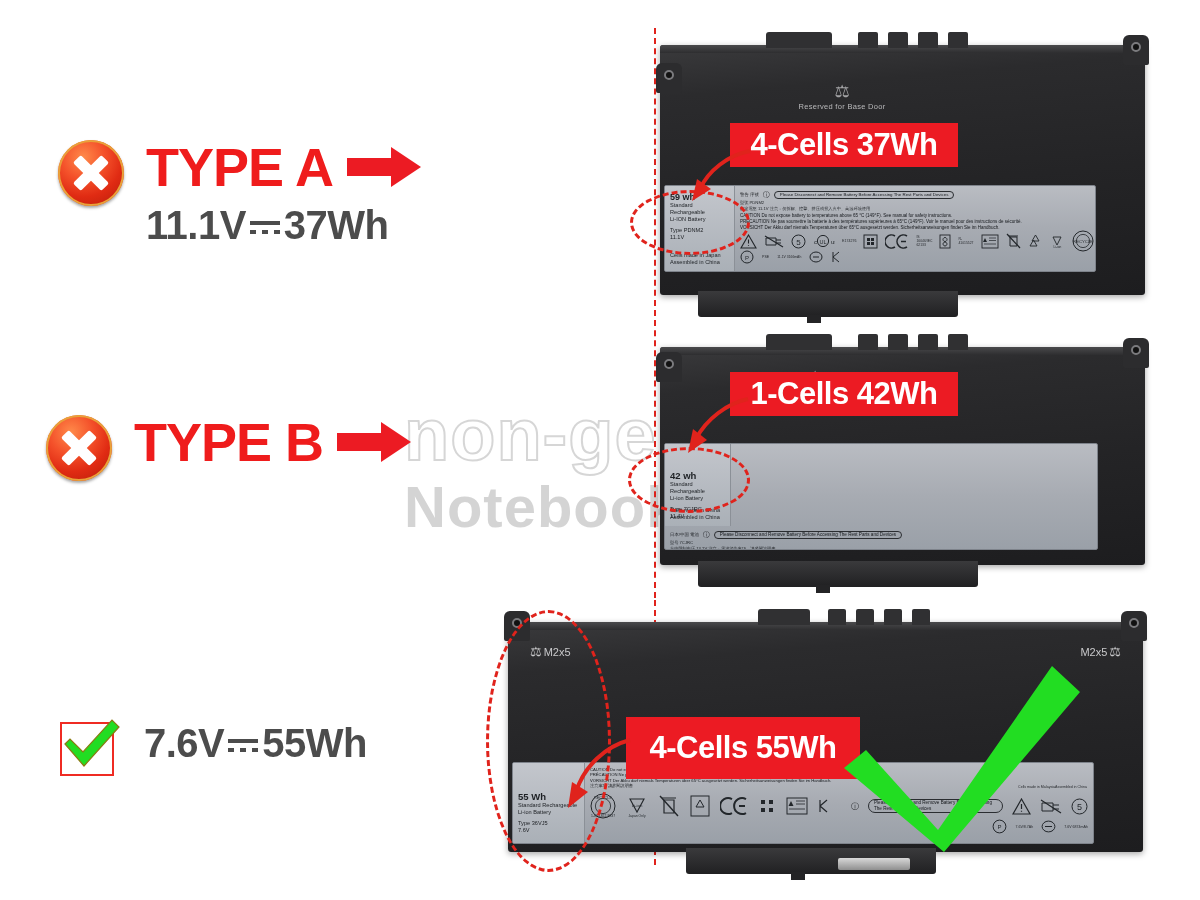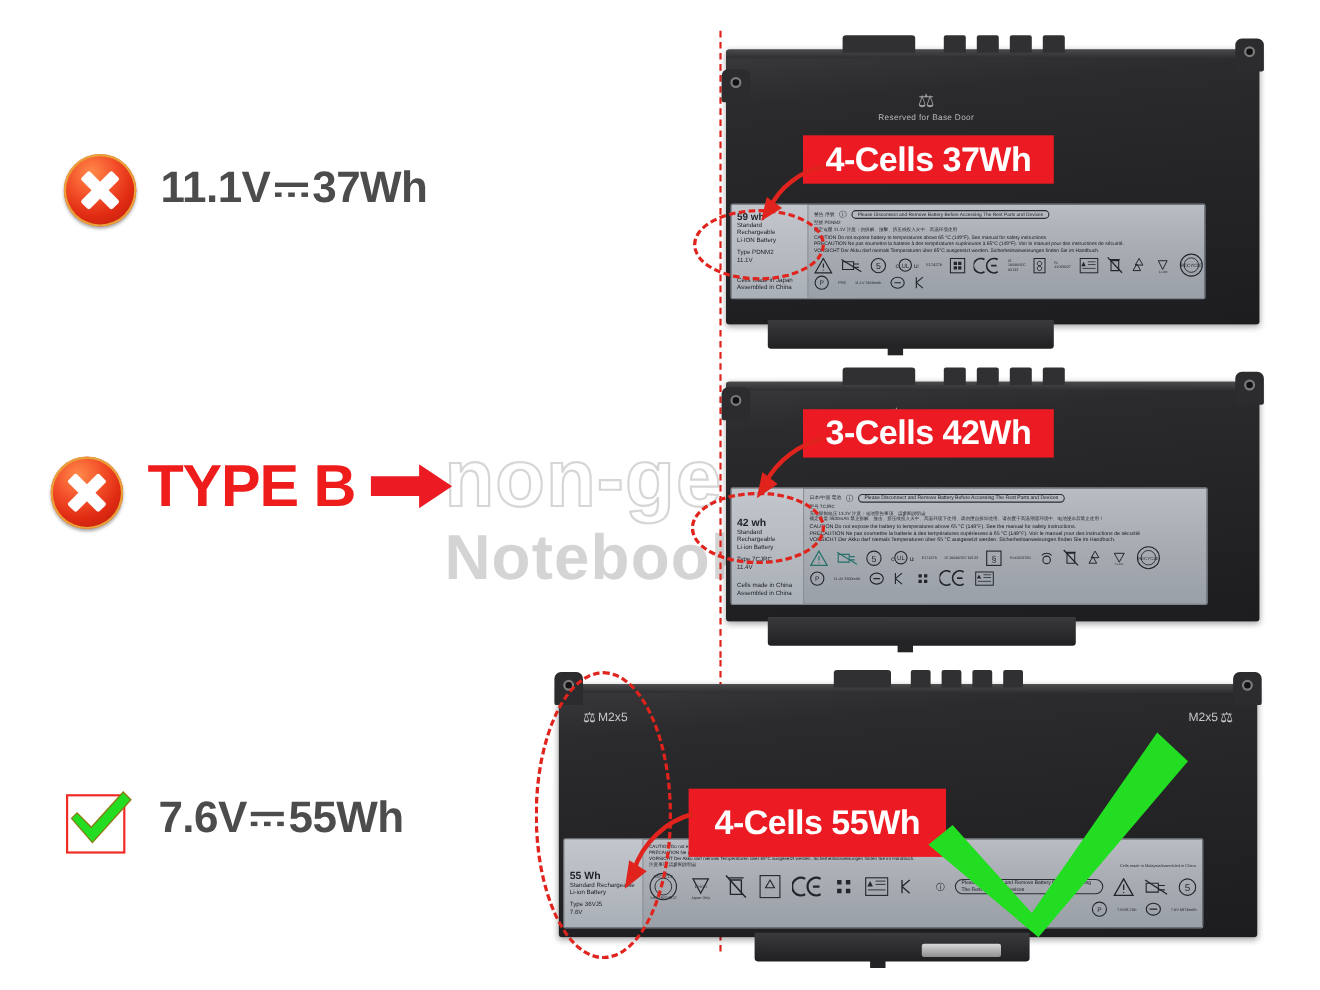--- a/index.html
+++ b/index.html
@@ -166,20 +166,28 @@
     <div class="l1">non-genuine</div>
     <div class="l2"><span>NotebookAkku</span><span class="dot">.</span><span class="at">at</span></div>
   </div>
 
   <div class="vline" style="left:654px;top:28px;height:570px;"></div>
   <div class="vline" style="left:654px;top:600px;height:265px;"></div>
 
   <div class="type-block" style="left:58px;top:140px;">
     <div class="badge cross"></div>
     <div class="type-text">
+      <div class="type-title">
+        <span class="word">TYPE A</span>
+        <span class="arrow">
+          <svg viewBox="0 0 74 40" width="74" height="40">
+              <path d="M0 11 H44 V0 L74 20 L44 40 V29 H0 Z" fill="#ec1b23"></path>
+            </svg>
+        </span>
+      </div>
       <div class="type-spec">
         <span>11.1V</span><span class="dcsym"><i class="l1"></i><i class="l2"></i><i class="l3"></i><i class="l4"></i></span><span>37Wh</span>
       </div>
     </div>
   </div>
 
   <div class="type-block" style="left:46px;top:415px;">
     <div class="badge cross"></div>
     <div class="type-text">
       <div class="type-title">
@@ -376,21 +384,21 @@
     <div class="tab" style="left:198px;width:20px;"></div>
     <div class="tab" style="left:228px;width:20px;"></div>
     <div class="tab" style="left:258px;width:20px;"></div>
     <div class="tab" style="left:288px;width:20px;"></div>
     <div class="foot" style="left:38px;width:280px;"></div>
 
     <div class="basedoor" style="left:140px;top:22px;width:30px;">
       <div class="glyph">⚖</div>
     </div>
 
-    <div class="plate" style="left:4px;top:96px;width:432px;height:105px;">
+    <div class="plate" style="left:4px;top:96px;width:432px;height:105px;flex-direction:column;">
       <div class="plate-left" style="width:66px;font-size:5.6px;">
         <div class="wh" style="font-size:9.5px;margin-top:20px;">42 wh</div>
         <div class="ln">Standard Rechargeable</div>
         <div class="ln">Li-ion Battery</div>
         <div class="ln" style="margin-top:4px;">Type 7CJRC</div>
         <div class="ln">11.4V</div>
         <div class="origin">
           <div>Cells made in China</div>
           <div>Assembled in China</div>
         </div>
@@ -509,21 +517,21 @@
               <svg width="18" height="14" viewBox="0 0 18 14">
                 <rect x="1" y="1" width="16" height="12" fill="none" stroke="#14181c" stroke-width=".9"></rect>
                 <path d="M4 3.5 L6 7 H2 Z" fill="#14181c"></path>
                 <path d="M8 3.5 h7 M8 6 h7 M3 9.5 h12" stroke="#14181c" stroke-width=".7"></path>
               </svg>
             </span>
         </div>
       </div>
     </div>
 
-    <div class="callout" style="left:70px;top:25px;width:228px;height:44px;font-size:31px;">3-Cells 42Wh</div>
+    <div class="callout" style="left:70px;top:25px;width:228px;height:44px;font-size:31px;">1-Cells 42Wh</div>
     <div class="ellipse" style="left:-32px;top:100px;width:122px;height:66px;"></div>
     <div class="curvearrow" style="left:22px;top:48px;width:80px;height:62px;">
       <svg width="80" height="62" viewBox="0 0 80 62">
         <path d="M66 4 C46 8, 24 24, 14 44" fill="none" stroke="#e0231c" stroke-width="4"></path>
         <path d="M6 58 L11 34 L25 45 Z" fill="#e0231c"></path>
       </svg>
     </div>
   </div>
 
   <div class="battery" style="left:508px;top:622px;width:635px;height:230px;">

